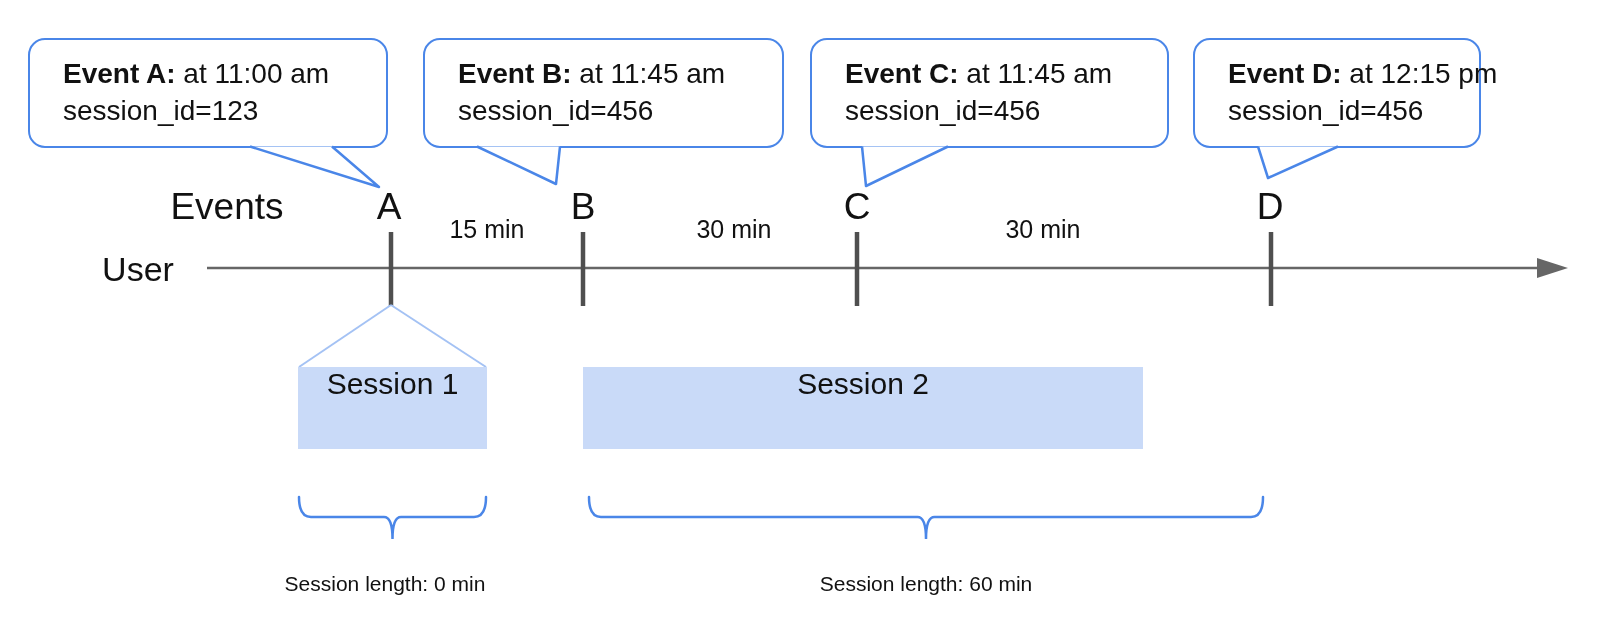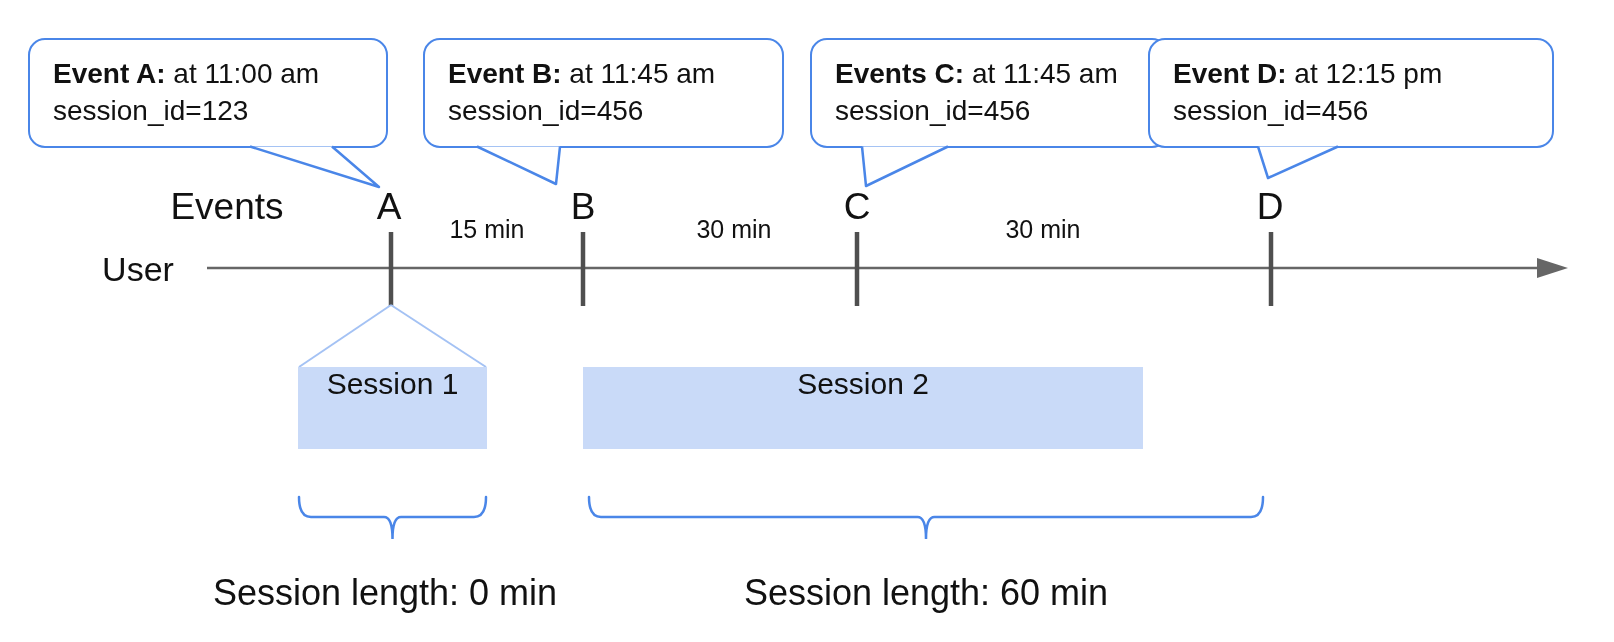--- a/index.html
+++ b/index.html
@@ -18,21 +18,21 @@
   .svg-tails { z-index: 2; pointer-events: none; }
 
   .bubble {
     position: absolute;
     box-sizing: border-box;
     top: 38px;
     height: 110px;
     background: #ffffff;
     border: 2.5px solid #4a86e8;
     border-radius: 17px;
-    padding: 15px 14px 0 23px;
+    padding: 15px 14px 0 33px;
     font-size: 28px;
     line-height: 37px;
     white-space: nowrap;
   }
   .bubble b { font-weight: bold; }
 
   .lbl { position: absolute; text-align: center; }
   .axis-lbl  { font-size: 37px; }
   .user-lbl  { font-size: 34px; }
   .gap-lbl   { font-size: 25px; text-align: center; }
@@ -40,21 +40,21 @@
   .session-box {
     position: absolute;
     top: 367px;
     height: 82px;
     background: #c9daf8;
     display: flex;
     align-items: flex-start;
     justify-content: center;
     font-size: 30px;
   }
-  .len-lbl { position: absolute; top: 572px; width: 420px; text-align: center; font-size: 36px; }
+  .len-lbl { position: absolute; top: 572px; width: 420px; text-align: center; font-size: 21px; }
 </style>
 </head>
 <body>
 
 <div class="canvas">
 
   <svg class="layer svg-base" width="1614" height="642" viewBox="0 0 1614 642">
 
     <line x1="207" y1="268" x2="1540" y2="268" stroke="#666666" stroke-width="2.5"></line>
     <polygon points="1568,268 1537,258 1537,278" fill="#666666"></polygon>
@@ -76,24 +76,24 @@
 
     <div class="bubble" style="left:28px;width:360px">
       <div><b>Event A:</b><span> at 11:00 am</span></div>
       <div>session_id=123</div>
     </div>
     <div class="bubble" style="left:423px;width:361px">
       <div><b>Event B:</b><span> at 11:45 am</span></div>
       <div>session_id=456</div>
     </div>
     <div class="bubble" style="left:810px;width:359px">
-      <div><b>Events C:</b><span> at 11:45 am</span></div>
+      <div><b>Event C:</b><span> at 11:45 am</span></div>
       <div>session_id=456</div>
     </div>
-    <div class="bubble" style="left:1148px;width:406px">
+    <div class="bubble" style="left:1193px;width:288px">
       <div><b>Event D:</b><span> at 12:15 pm</span></div>
       <div>session_id=456</div>
     </div>
 
     <div class="lbl axis-lbl" style="left:167px;top:186px;width:120px">Events</div>
     <div class="lbl axis-lbl" style="left:359px;top:186px;width:60px">A</div>
     <div class="lbl axis-lbl" style="left:553px;top:186px;width:60px">B</div>
     <div class="lbl axis-lbl" style="left:827px;top:186px;width:60px">C</div>
     <div class="lbl axis-lbl" style="left:1240px;top:186px;width:60px">D</div>
 

